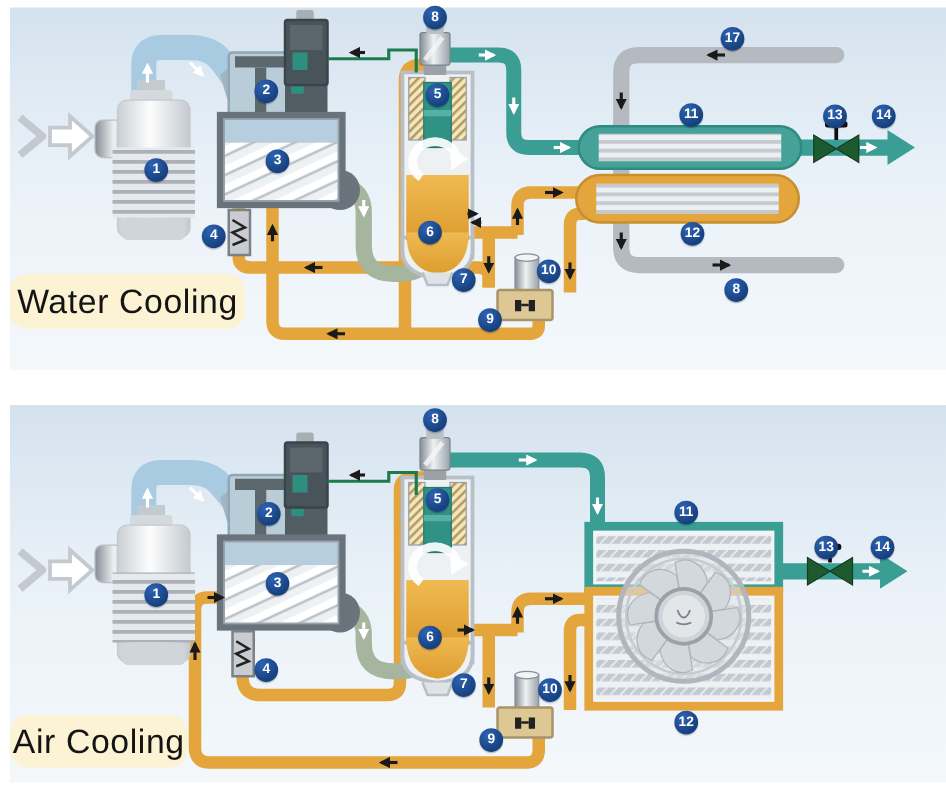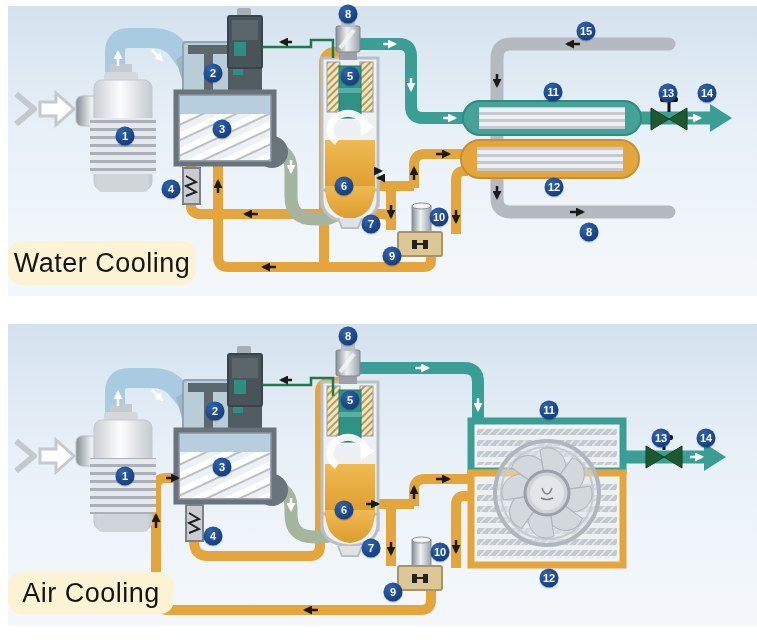--- a/index.html
+++ b/index.html
@@ -359,34 +359,34 @@
 <div class="badge" style="left:350px;top:76px">5</div>
 <div class="badge" style="left:344px;top:186px">6</div>
 <div class="badge" style="left:371px;top:224px">7</div>
 <div class="badge" style="left:348px;top:14px">8</div>
 <div class="badge" style="left:392px;top:256px">9</div>
 <div class="badge" style="left:439px;top:217px">10</div>
 <div class="badge" style="left:553px;top:92px">11</div>
 <div class="badge" style="left:554px;top:187px">12</div>
 <div class="badge" style="left:668px;top:93px">13</div>
 <div class="badge" style="left:707px;top:93px">14</div>
-<div class="badge" style="left:586px;top:31px">15</div>
+<div class="badge" style="left:586px;top:31px">17</div>
 <div class="badge" style="left:589px;top:232px">8</div>
 
 <div class="badge" style="left:125px;top:476px">1</div>
 <div class="badge" style="left:215px;top:411px">2</div>
 <div class="badge" style="left:222px;top:467px">3</div>
 <div class="badge" style="left:213px;top:536px">4</div>
 <div class="badge" style="left:350px;top:400px">5</div>
 <div class="badge" style="left:344px;top:510px">6</div>
 <div class="badge" style="left:371px;top:548px">7</div>
 <div class="badge" style="left:348px;top:336px">8</div>
 <div class="badge" style="left:393px;top:592px">9</div>
 <div class="badge" style="left:440px;top:552px">10</div>
 <div class="badge" style="left:549px;top:410px">11</div>
 <div class="badge" style="left:549px;top:578px">12</div>
 <div class="badge" style="left:661px;top:438px">13</div>
 <div class="badge" style="left:706px;top:438px">14</div>
 
-<div class="tag" style="left:8px;top:241px;width:188px;height:44px">Water Cooling</div>
-<div class="tag" style="left:8px;top:572px;width:166px;height:42px">Air Cooling</div>
+<div class="tag" style="left:8px;top:219px;width:188px;height:44px">Water Cooling</div>
+<div class="tag" style="left:8px;top:572px;width:142px;height:42px">Air Cooling</div>
 
 </div>
 
 </body></html>

